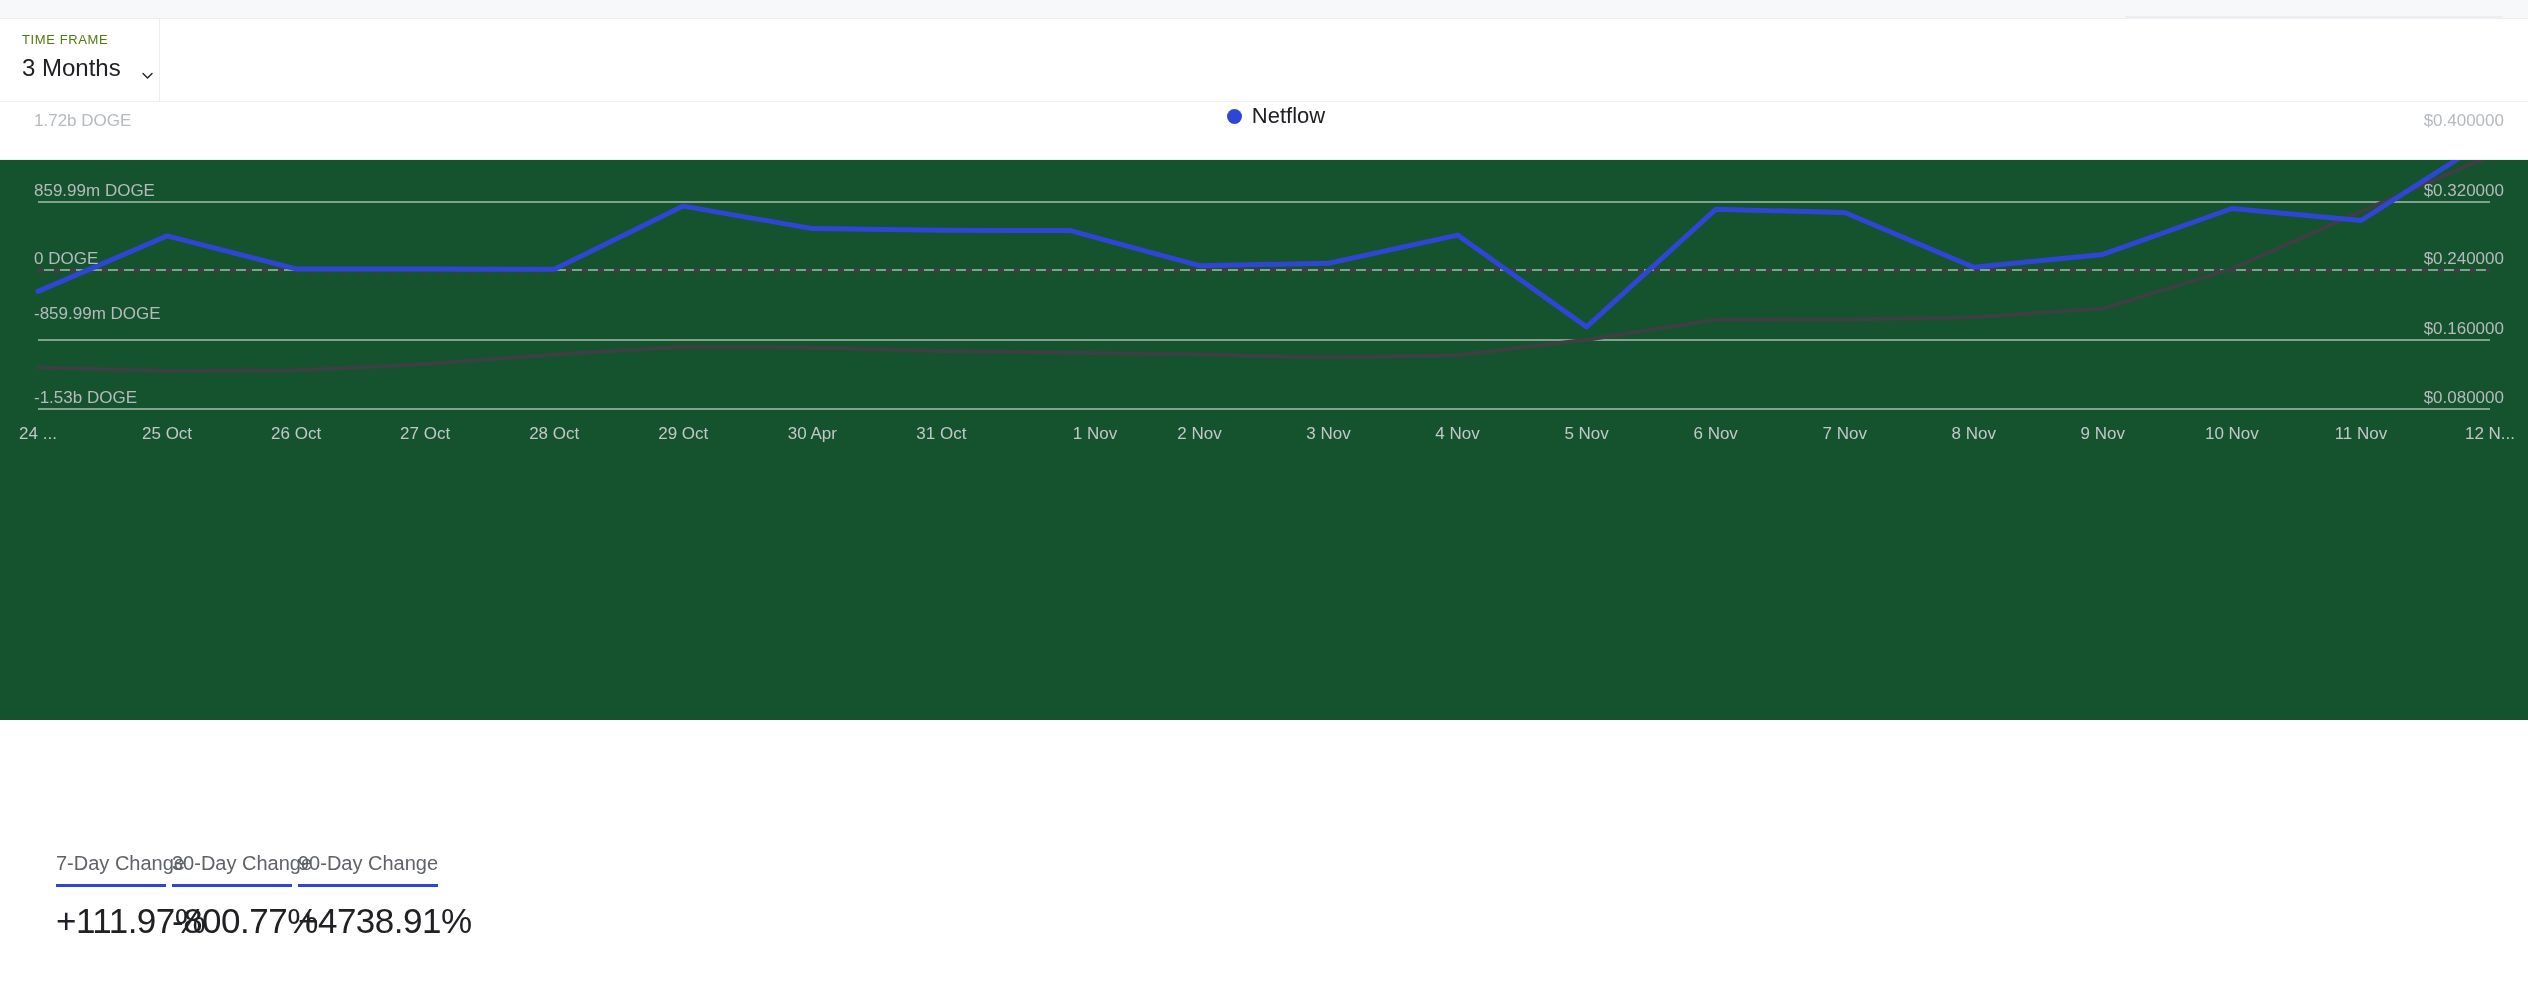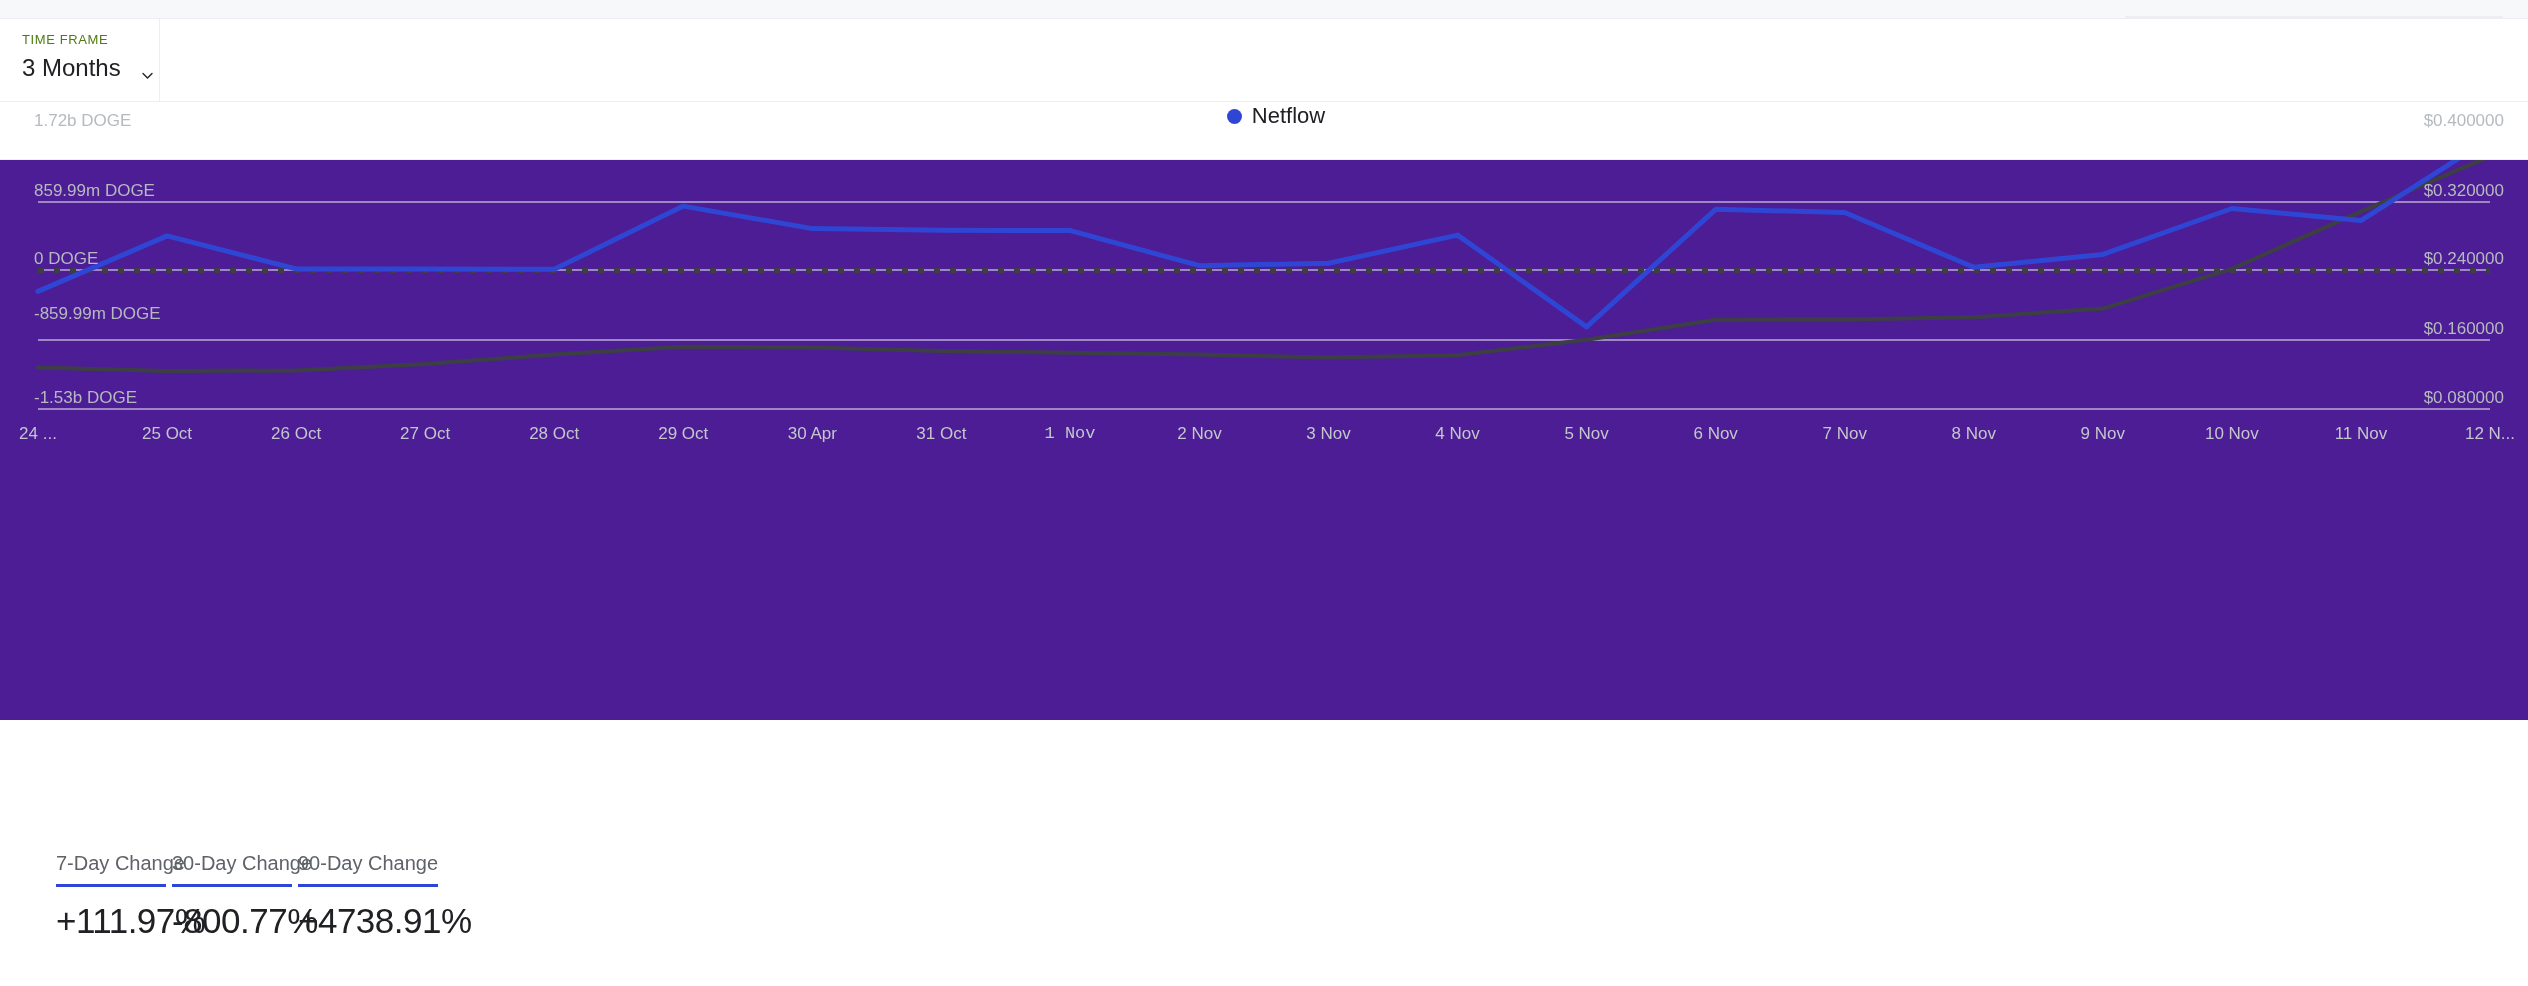--- a/index.html
+++ b/index.html
@@ -49,21 +49,21 @@
     border-bottom:1px solid #eceef1;
     box-sizing:border-box;
     display:flex;align-items:center;padding-left:24px;gap:28px;flex-direction:column;
   }
   .legend-item{display:flex;align-items:center;gap:10px;cursor:pointer;}
   .legend-dot{width:15px;height:15px;border-radius:50%;display:inline-block;}
   .legend-text{font-size:22px;color:#202124;}
 
   .chart-area{
     position:absolute;left:0;top:160px;width:2528px;height:560px;
-    background:#4c1d95;
+    background:#14532d;
   }
   .chart-svg{display:block;}
 
   .ylabel-left{
     position:absolute;font-size:17px;color:#b6babf;white-space:nowrap;
   }
   .ylabel-right{
     position:absolute;font-size:17px;color:#b6babf;white-space:nowrap;
     text-align:right;
   }
@@ -153,21 +153,21 @@
     </div>
   <div id="xlabels">
       <div class="xlabel" style="left: -22px; width: 120px; top: 264px;">24 ...</div>
       <div class="xlabel" style="left: 107.053px; width: 120px; top: 264px;">25 Oct</div>
       <div class="xlabel" style="left: 236.105px; width: 120px; top: 264px;">26 Oct</div>
       <div class="xlabel" style="left: 365.158px; width: 120px; top: 264px;">27 Oct</div>
       <div class="xlabel" style="left: 494.211px; width: 120px; top: 264px;">28 Oct</div>
       <div class="xlabel" style="left: 623.263px; width: 120px; top: 264px;">29 Oct</div>
       <div class="xlabel" style="left: 752.316px; width: 120px; top: 264px;">30 Apr</div>
       <div class="xlabel" style="left: 881.368px; width: 120px; top: 264px;">31 Oct</div>
-      <div class="xlabel" style="left: 1010px; width: 120px; top: 264px; font-family: Liberation Mono, monospace;">1 Nov</div>
+      <div class="xlabel" style="left: 1035px; width: 120px; top: 264px;">1 Nov</div>
       <div class="xlabel" style="left: 1139.47px; width: 120px; top: 264px;">2 Nov</div>
       <div class="xlabel" style="left: 1268.53px; width: 120px; top: 264px;">3 Nov</div>
       <div class="xlabel" style="left: 1397.58px; width: 120px; top: 264px;">4 Nov</div>
       <div class="xlabel" style="left: 1526.63px; width: 120px; top: 264px;">5 Nov</div>
       <div class="xlabel" style="left: 1655.68px; width: 120px; top: 264px;">6 Nov</div>
       <div class="xlabel" style="left: 1784.74px; width: 120px; top: 264px;">7 Nov</div>
       <div class="xlabel" style="left: 1913.79px; width: 120px; top: 264px;">8 Nov</div>
       <div class="xlabel" style="left: 2042.84px; width: 120px; top: 264px;">9 Nov</div>
       <div class="xlabel" style="left: 2171.89px; width: 120px; top: 264px;">10 Nov</div>
       <div class="xlabel" style="left: 2300.95px; width: 120px; top: 264px;">11 Nov</div>

